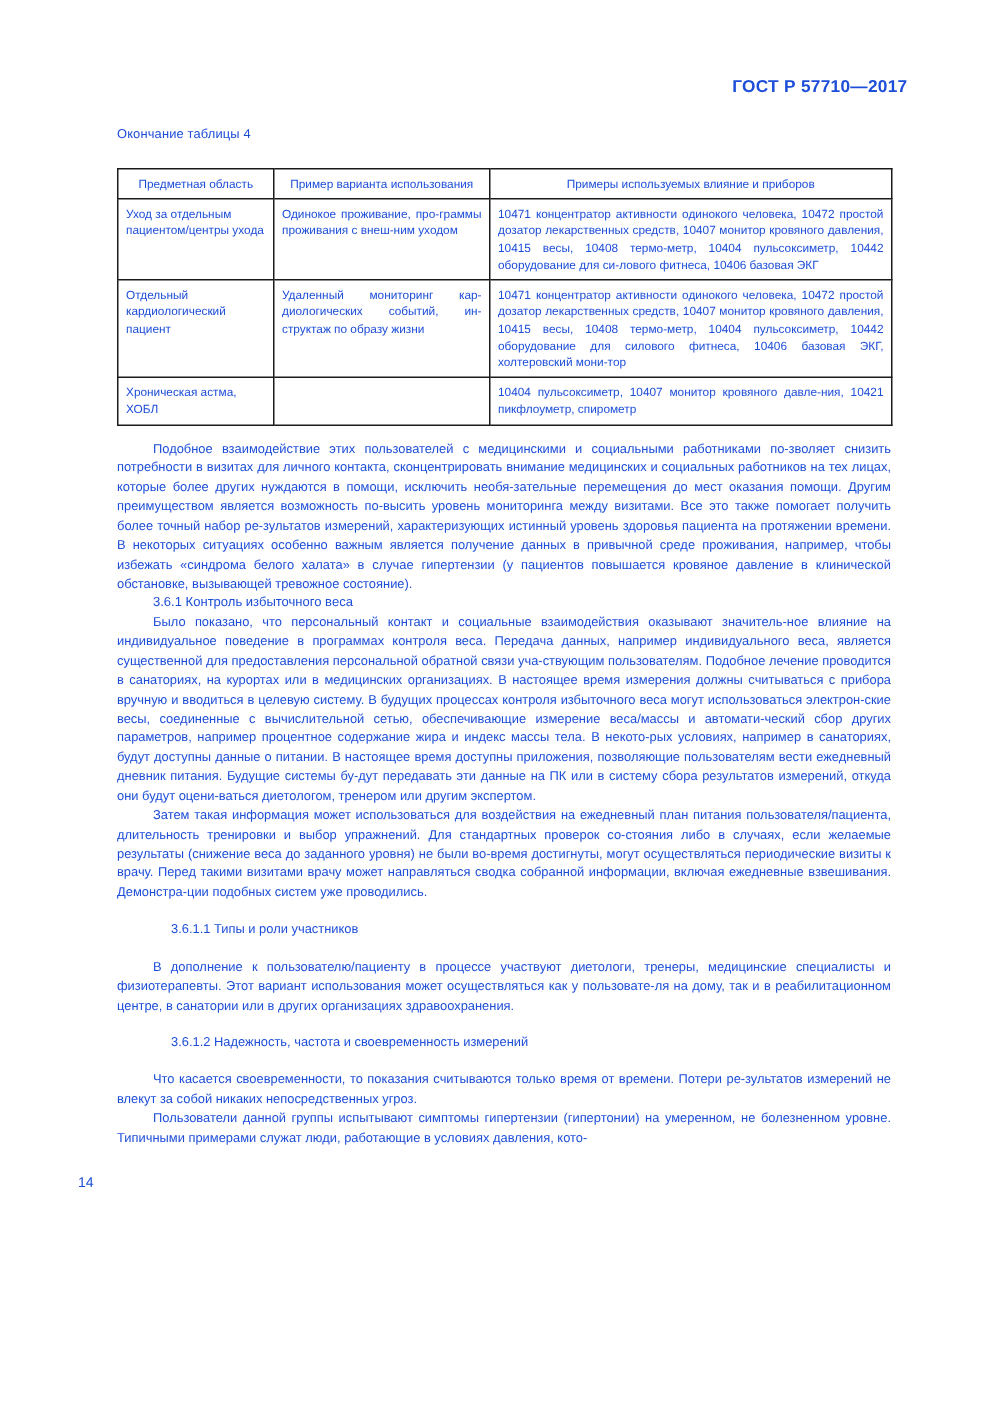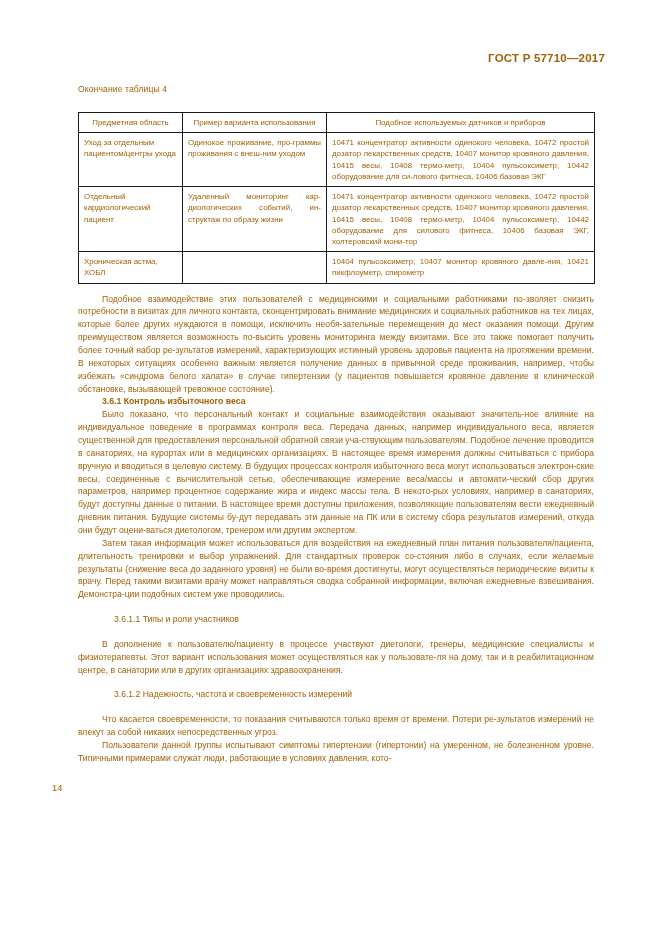--- a/index.html
+++ b/index.html
@@ -6,21 +6,21 @@
     margin: 0;
     padding: 0;
     background: #ffffff;
   }
   .page {
     position: relative;
     width: 661px;
     height: 835px;
     background: #ffffff;
     font-family: "Liberation Sans", sans-serif;
-    color: #a16207;
+    color: #1d4ed8;
     overflow: hidden;
     box-sizing: border-box;
   }
 
   
   .doc-header {
     position: absolute;
     top: 52px;
     right: 56px;
     font-size: 11.5px;
@@ -85,21 +85,21 @@
     text-align-last: left;
     text-indent: 24px;
     hyphens: manual;
   }
   p.body.first { margin-top: 9px; }
 
   h3.sec {
     margin: 0;
     font-size: 8.7px;
     line-height: 1.495;
-    font-weight: bold;
+    font-weight: normal;
     text-indent: 24px;
   }
   h4.subsec {
     margin: 12px;
     font-size: 8.6px;
     line-height: 1.495;
     font-weight: normal;
     text-indent: 24px;
   }
 
@@ -126,21 +126,21 @@
     <table class="t4">
       <colgroup>
         <col class="col-a">
         <col class="col-b">
         <col class="col-c">
       </colgroup>
       <thead>
         <tr>
           <th>Предметная область</th>
           <th>Пример варианта использования</th>
-          <th>Подобное используемых датчиков и приборов</th>
+          <th>Примеры используемых влияние и приборов</th>
         </tr>
       </thead>
       <tbody>
         <tr>
           <td>Уход за отдельным пациентом/центры ухода</td>
           <td class="just">Одинокое проживание, про-граммы проживания с внеш-ним уходом</td>
           <td class="just">10471 концентратор активности одинокого человека, 10472 простой дозатор лекарственных средств, 10407 монитор кровяного давления, 10415 весы, 10408 термо-метр, 10404 пульсоксиметр, 10442 оборудование для си-лового фитнеса, 10406 базовая ЭКГ</td>
         </tr>
         <tr>
           <td>Отдельный кардиологический пациент</td>

